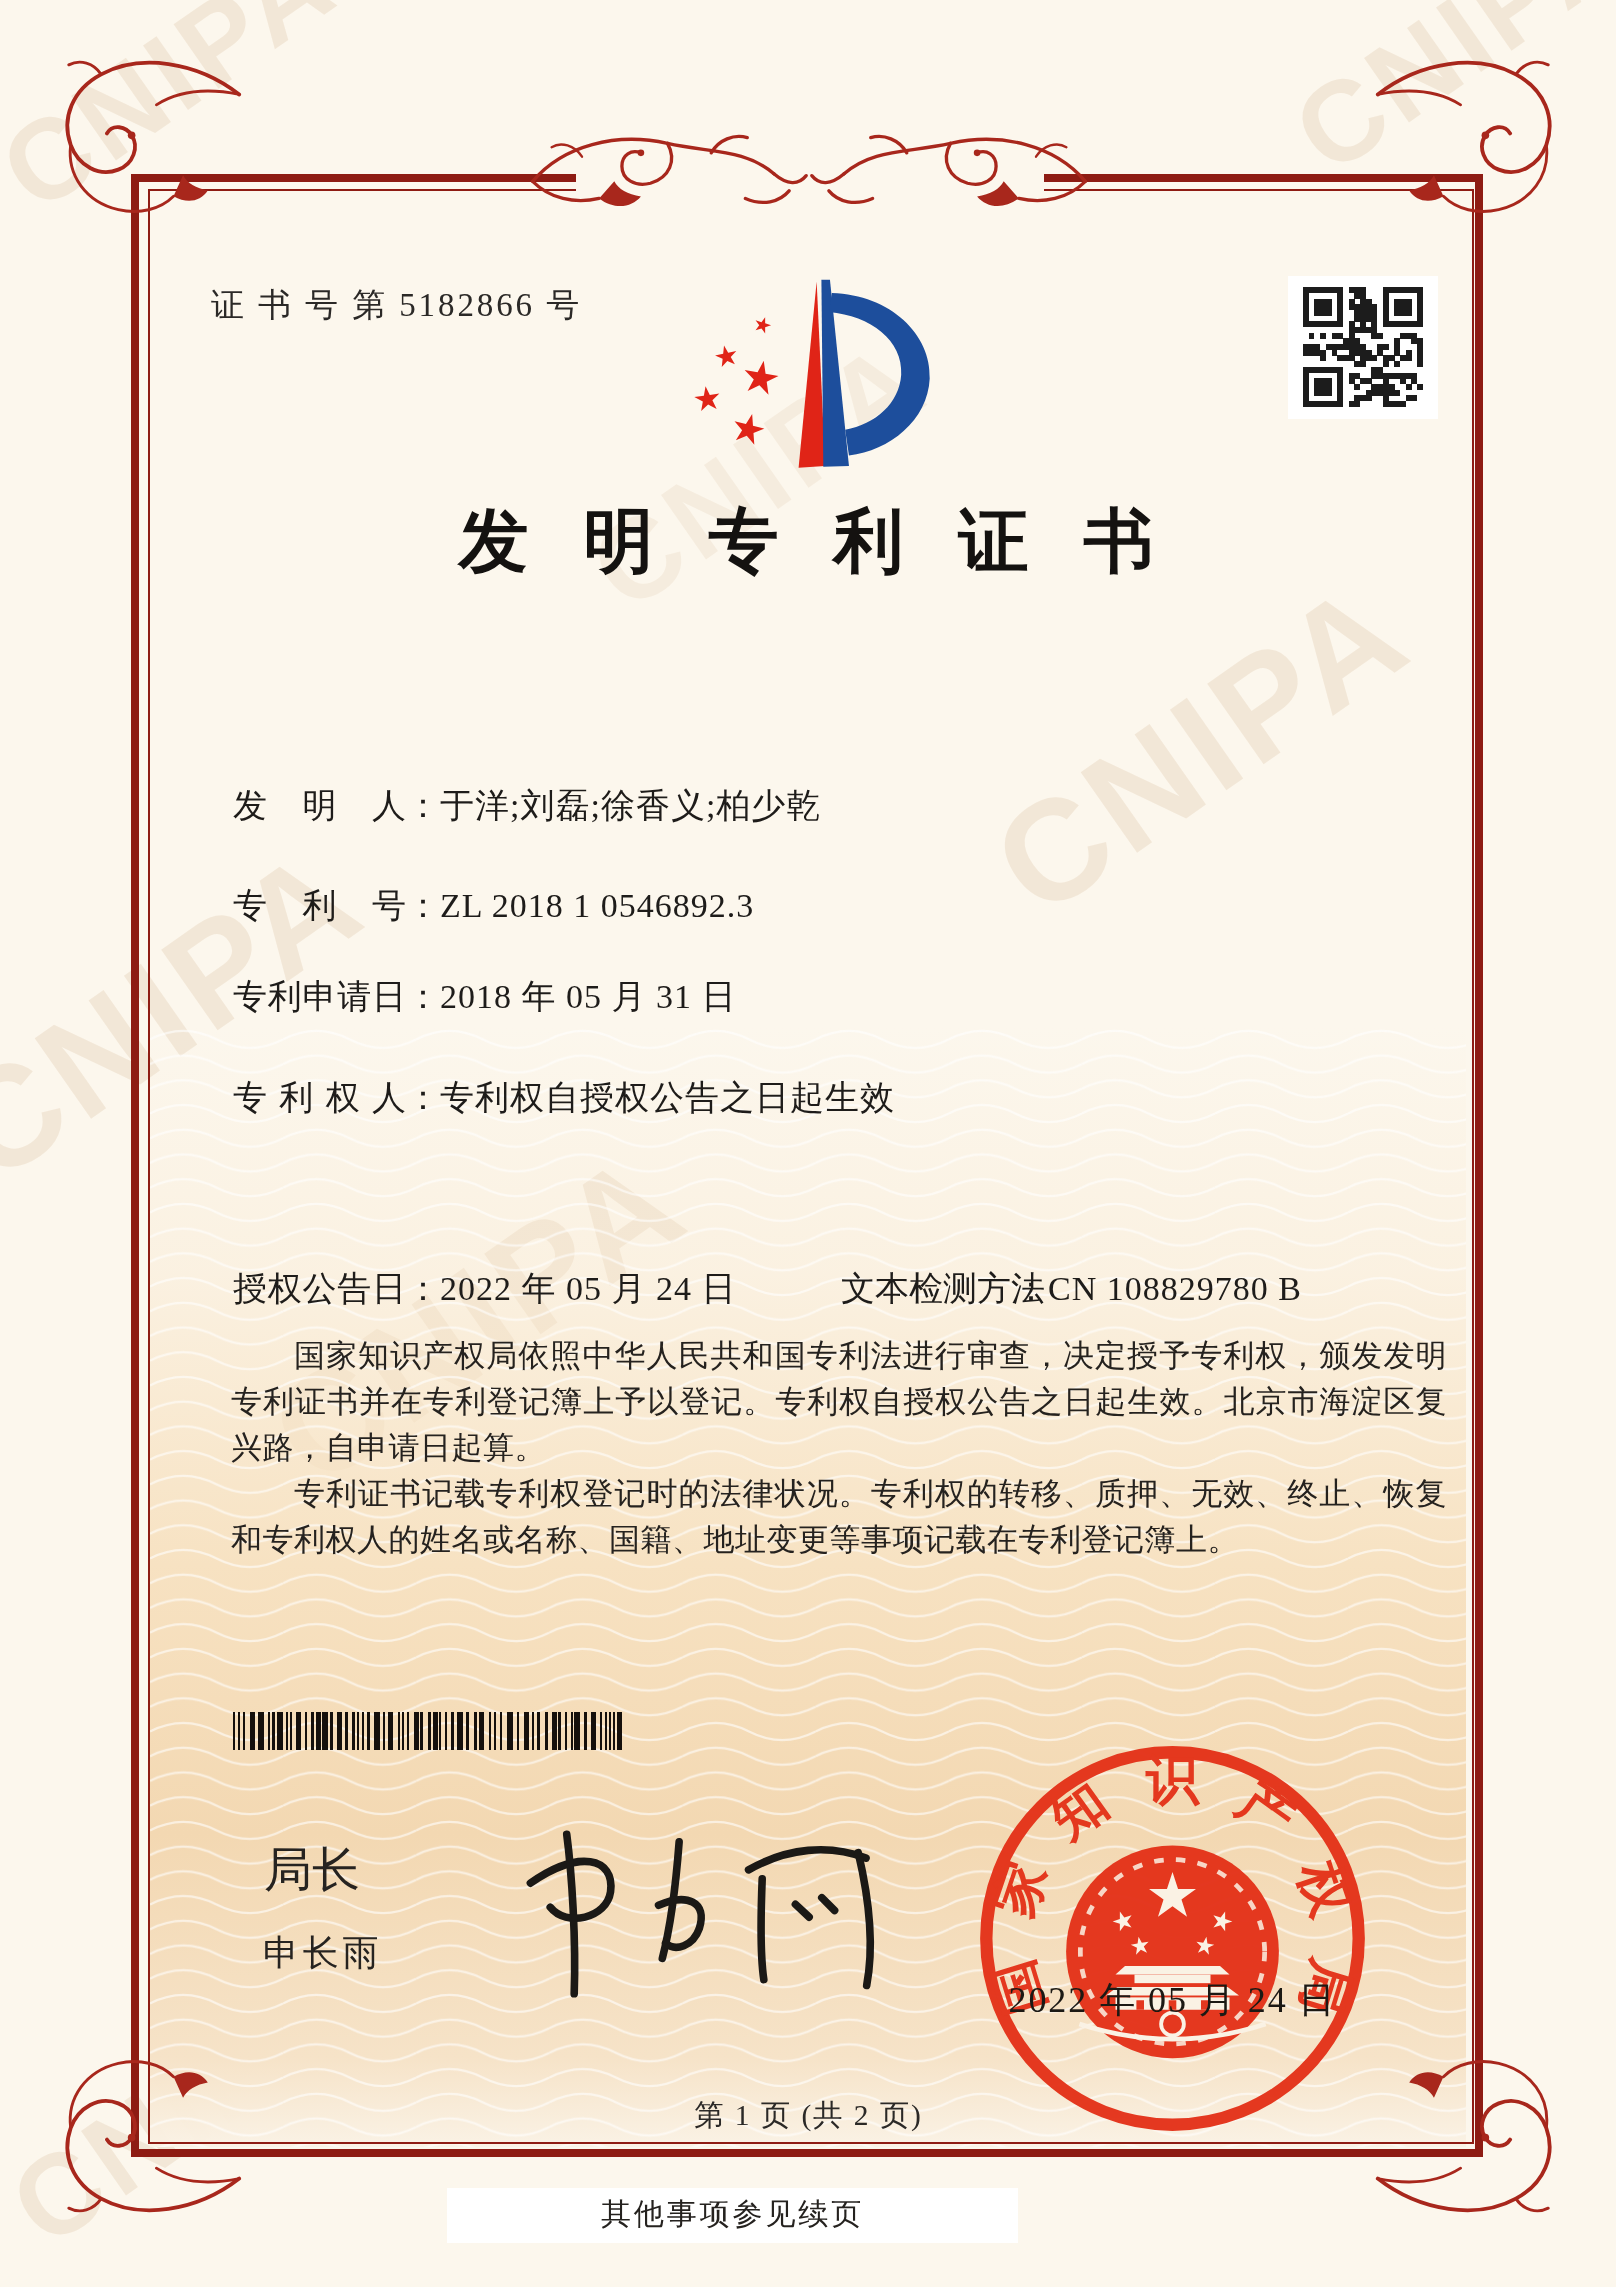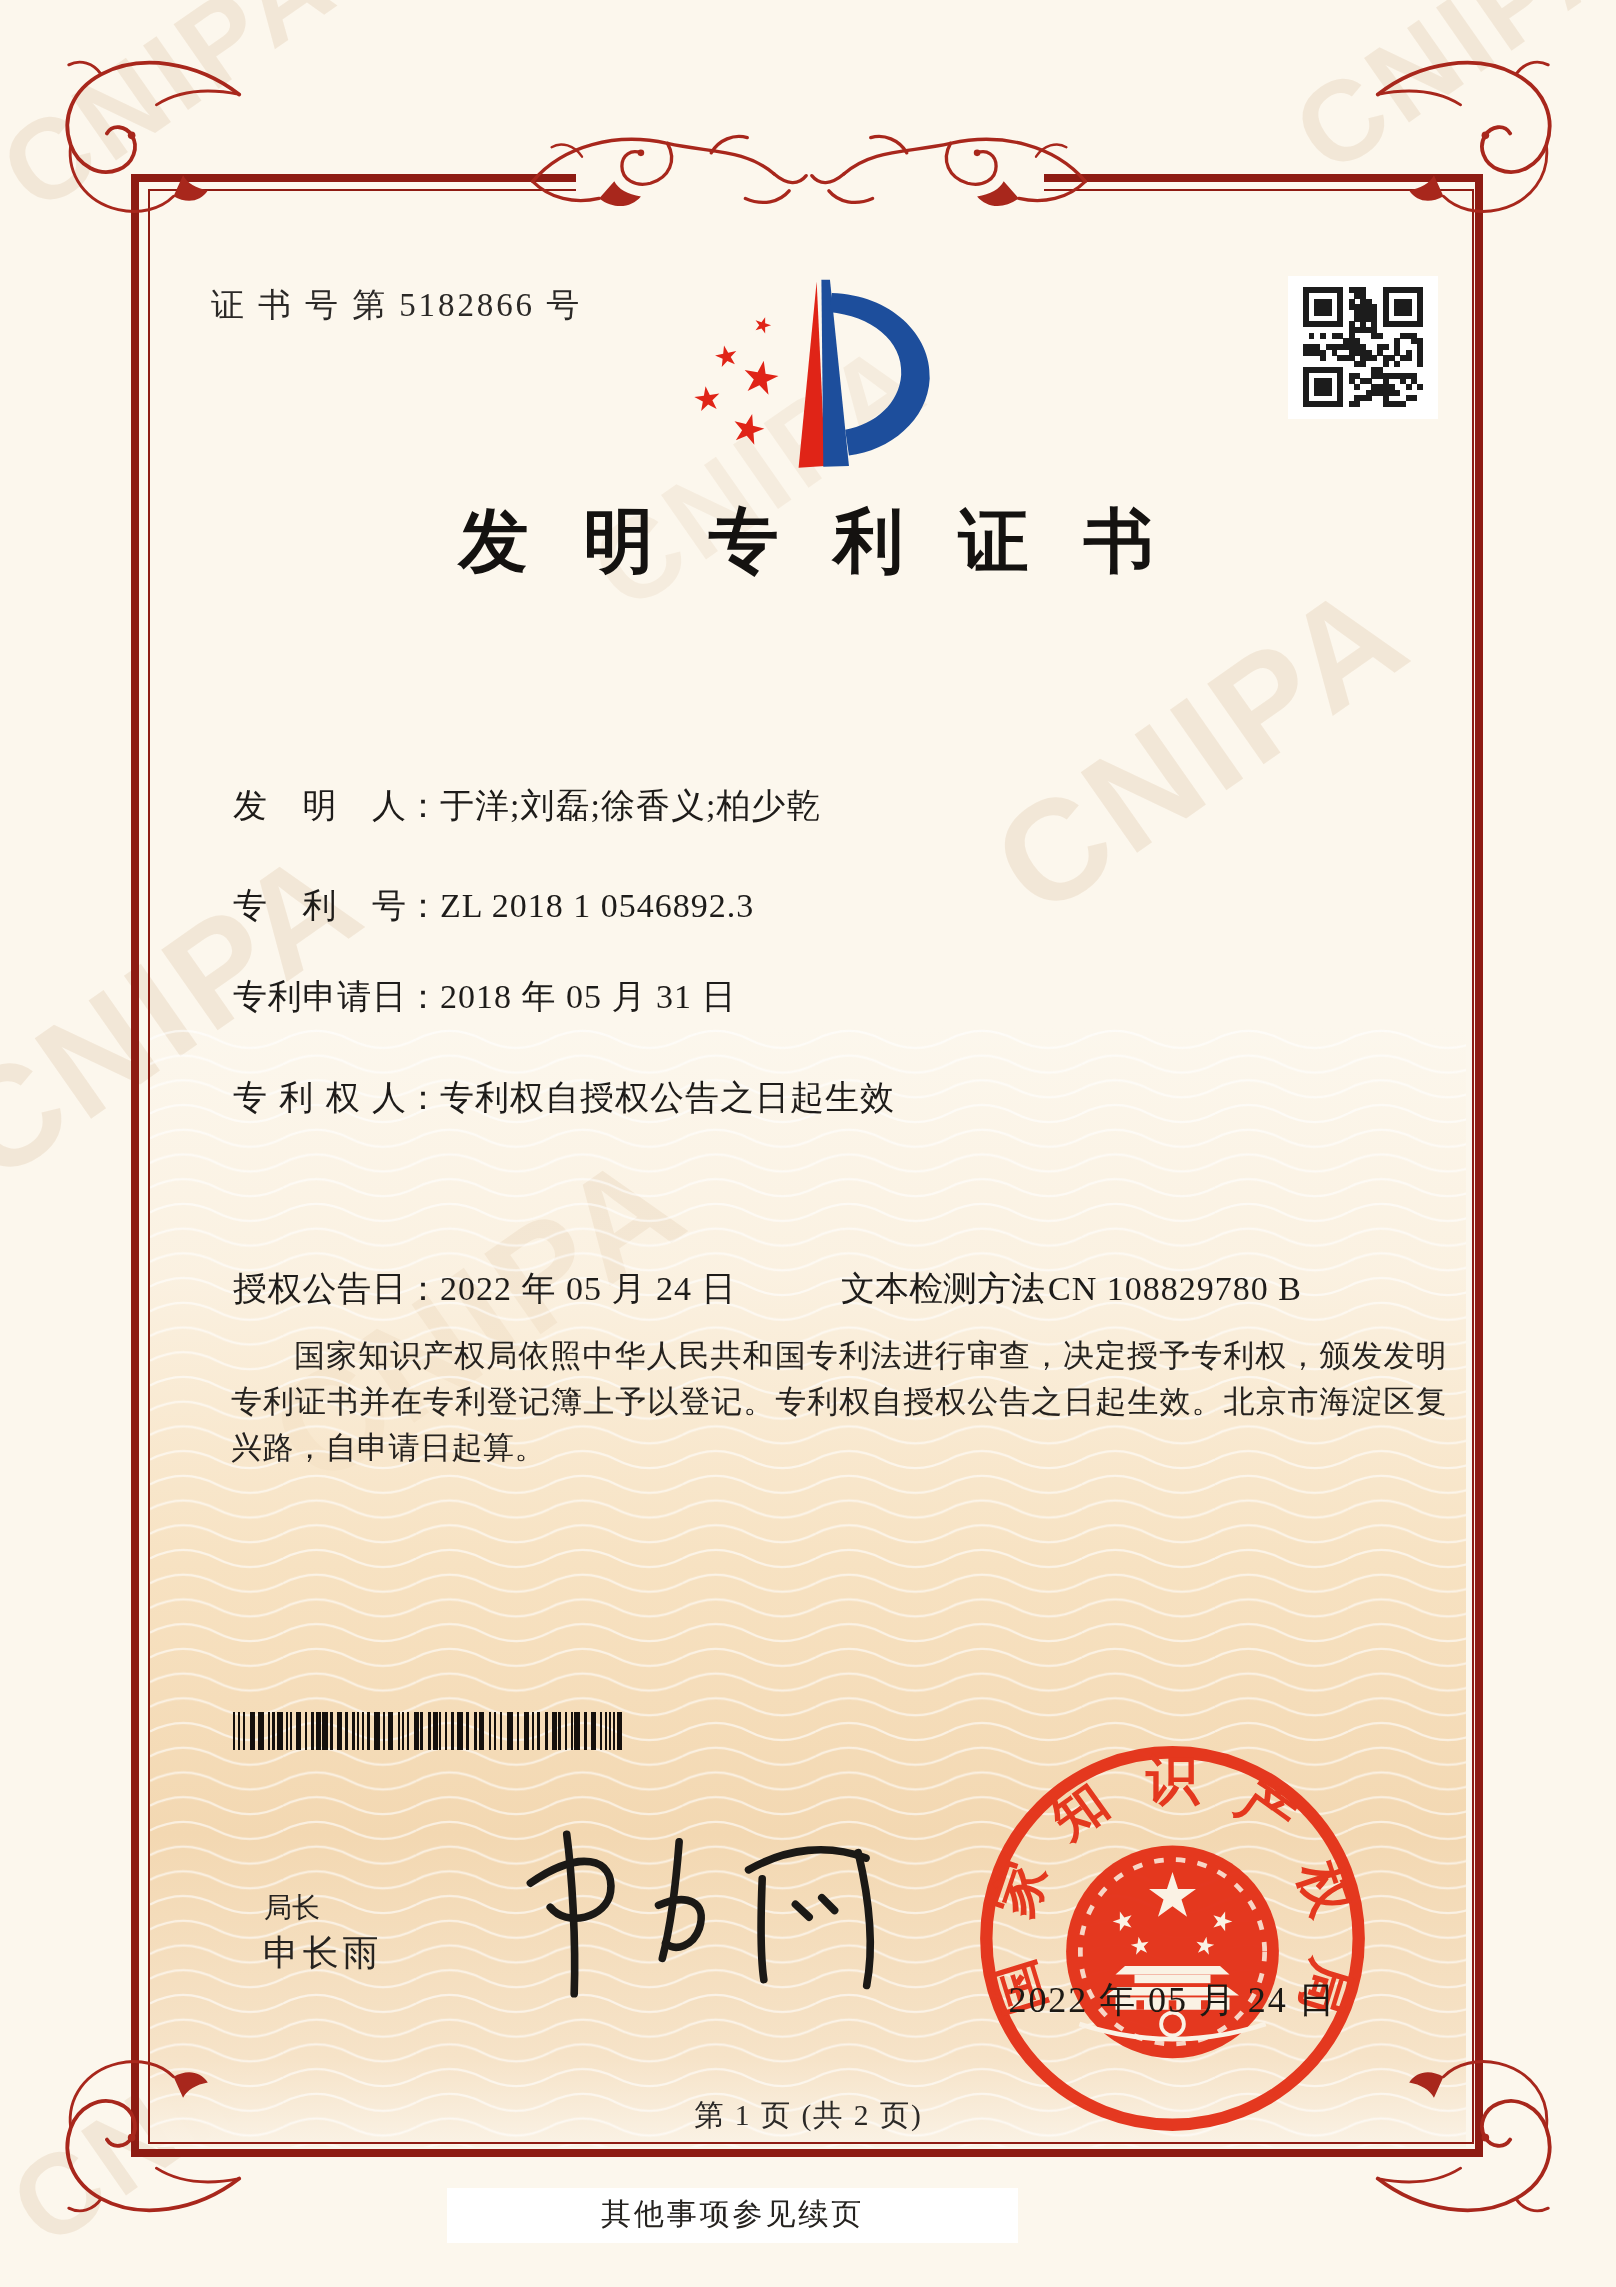--- a/index.html
+++ b/index.html
@@ -50,21 +50,21 @@
   .grp{position:absolute;top:0;white-space:nowrap;}
 
   
   #body-text{position:absolute;left:231px;top:1333px;width:1216px;}
   .body-p{margin:0;font-size:31px;line-height:46px;text-align:justify;text-indent:63px;
           letter-spacing:0.5px;color:#25221f;}
 
   
   #barcode{position:absolute;left:233px;top:1712px;width:392px;height:38px;}
   #barcode b{position:absolute;top:0;height:38px;background:#15100c;}
-  #signer-role{position:absolute;left:264px;top:1889px;font-size:28px;font-family:"Liberation Sans","DejaVu Sans",sans-serif;color:#262320;}
+  #signer-role{position:absolute;left:264px;top:1838px;font-size:48px;font-family:"Liberation Sans","DejaVu Sans",sans-serif;color:#262320;}
   #signer-name{position:absolute;left:263px;top:1929px;font-size:36px;font-family:"Liberation Sans","DejaVu Sans",sans-serif;letter-spacing:3.8px;color:#262320;}
   #sig{position:absolute;left:495px;top:1812px;width:447px;height:190px;}
   #seal{position:absolute;left:973px;top:1739px;width:399px;height:399px;opacity:.97;}
   .seal-ch{font-size:56px;font-weight:bold;fill:#e4331a;font-family:"Liberation Serif","DejaVu Serif",serif;}
   #seal-date{font-size:38px;letter-spacing:2px;fill:#15130f;font-family:"Liberation Serif","DejaVu Serif",serif;}
 
   
   #page-number{position:absolute;left:0;top:2096px;width:1617px;text-align:center;font-size:29.5px;color:#2b2927;letter-spacing:1.9px;}
   #cont-strip{position:absolute;left:447px;top:2188px;width:571px;height:55px;background:#ffffff;
               text-align:center;font-size:30px;line-height:51px;color:#25221f;letter-spacing:2.9px;}
@@ -450,20 +450,21 @@
     <span class="grp" style="left:0">
       <span class="f-label">授权公告日</span><span class="colon">：</span><span class="f-value">2022 年 05 月 24 日</span>
     </span>
     <span class="grp" style="left:608px">
       <span class="f-label">文本检测方法</span><span class="colon">：</span><span class="f-value">CN 108829780 B</span>
     </span>
   </div>
 
   <div id="body-text">
     <p class="body-p">国家知识产权局依照中华人民共和国专利法进行审查，决定授予专利权，颁发发明专利证书并在专利登记簿上予以登记。专利权自授权公告之日起生效。北京市海淀区复兴路，自申请日起算。</p>
+    <p class="body-p">专利证书记载专利权登记时的法律状况。专利权的转移、质押、无效、终止、恢复和专利权人的姓名或名称、国籍、地址变更等事项记载在专利登记簿上。</p>
   </div>
 
   <div id="barcode">
       <b style="left:0px;width:1.9px"></b>
       <b style="left:4.8px;width:1.9px"></b>
       <b style="left:9.5px;width:2.9px"></b>
       <b style="left:17px;width:4.8px"></b>
       <b style="left:25px;width:5.7px"></b>
       <b style="left:35px;width:1.9px"></b>
       <b style="left:39px;width:2.9px"></b>

